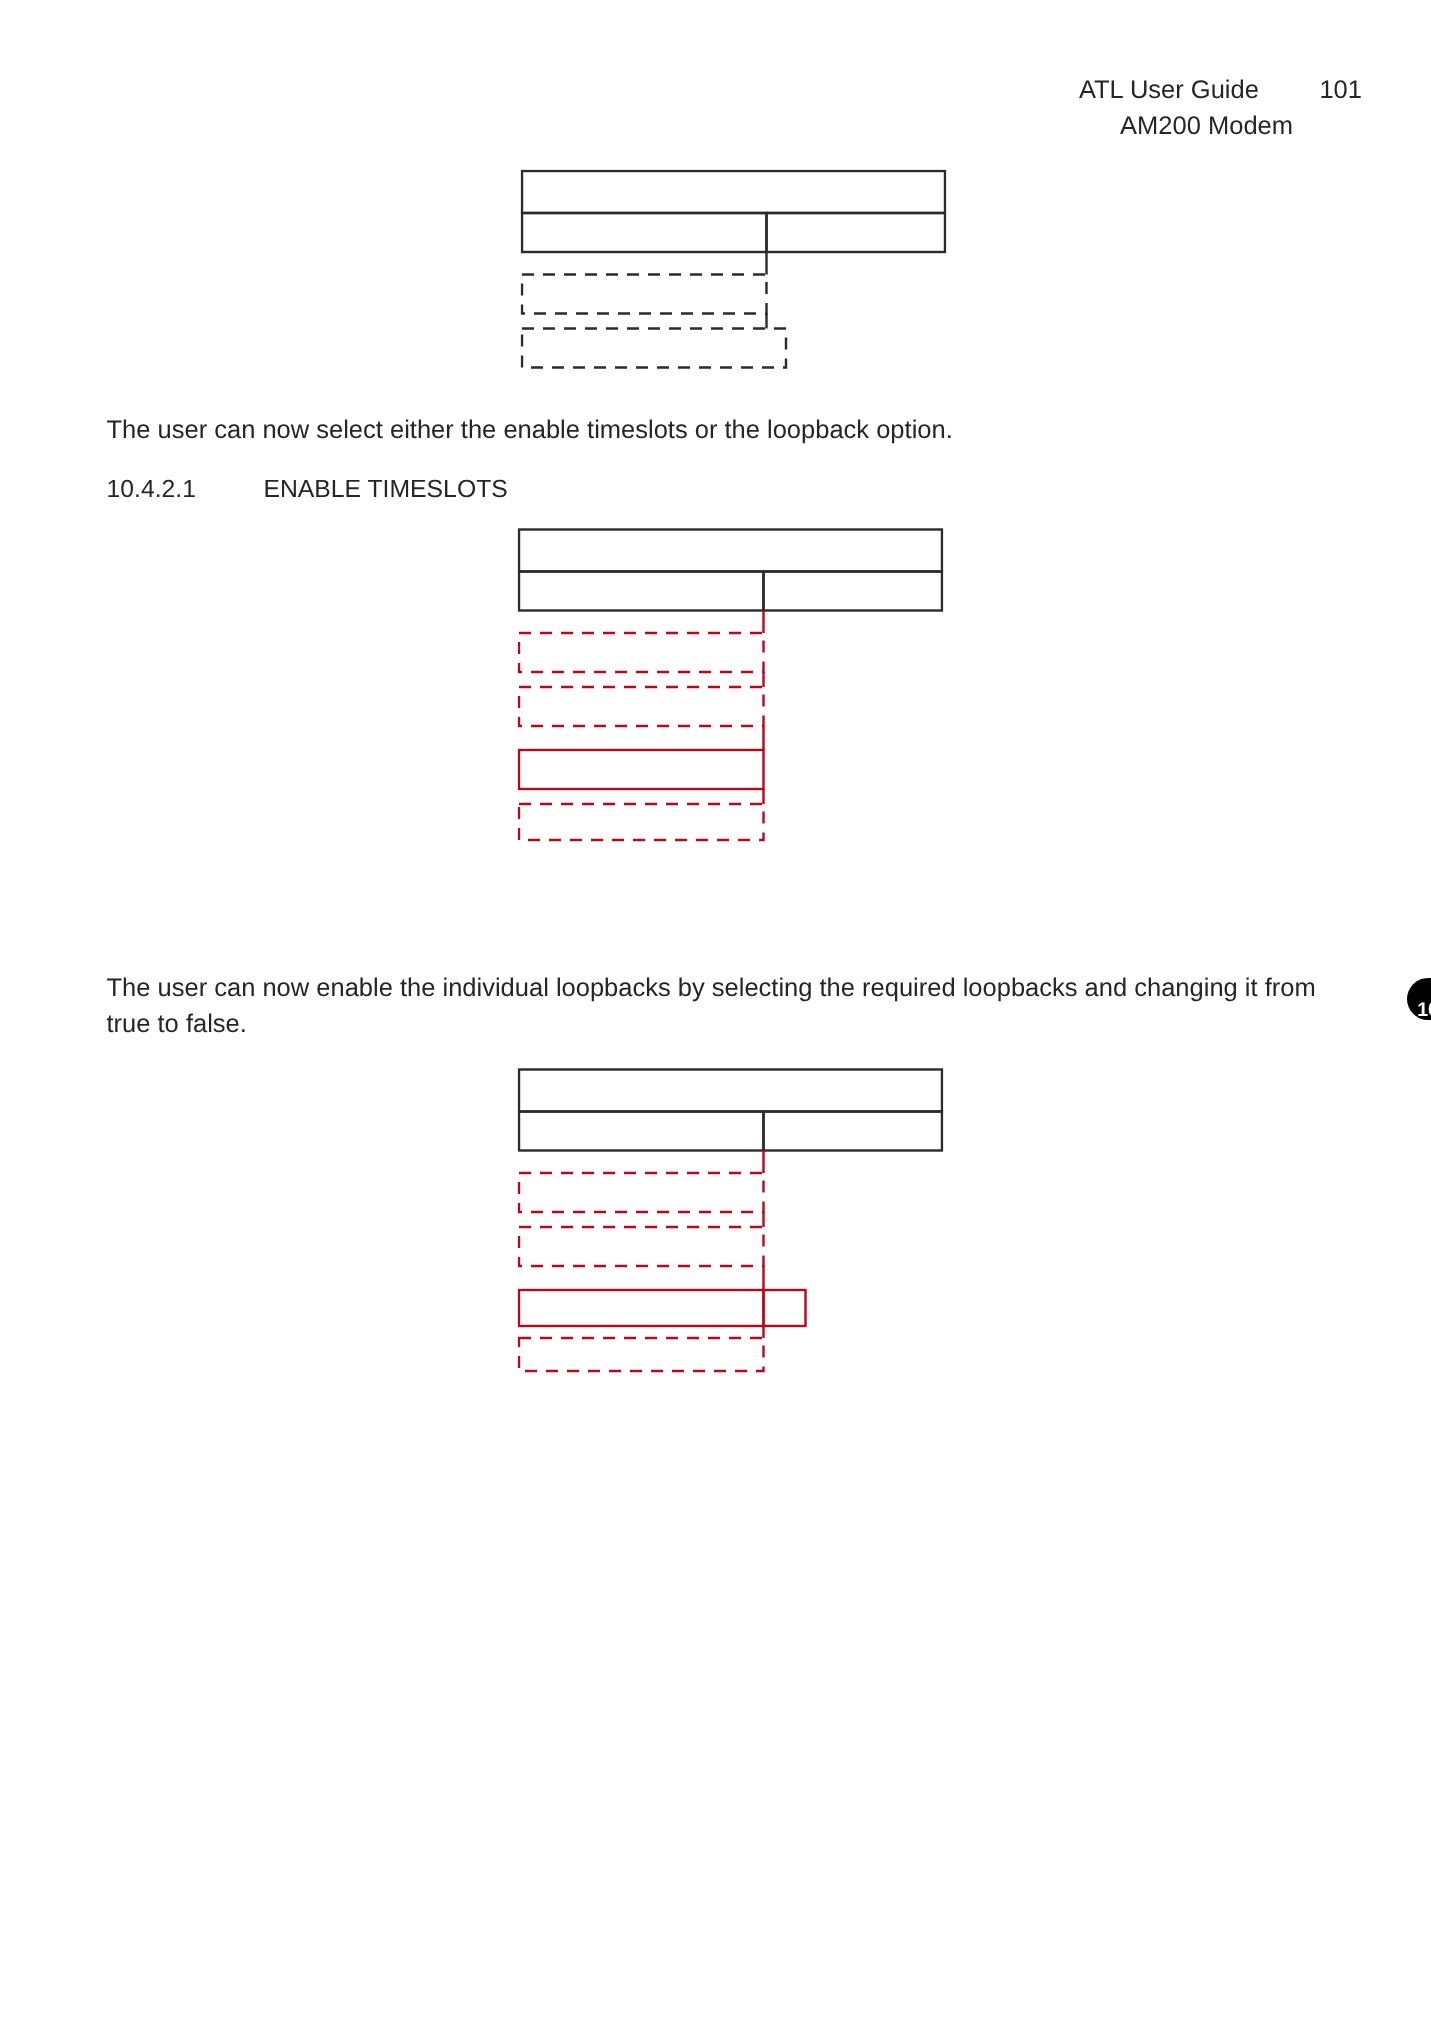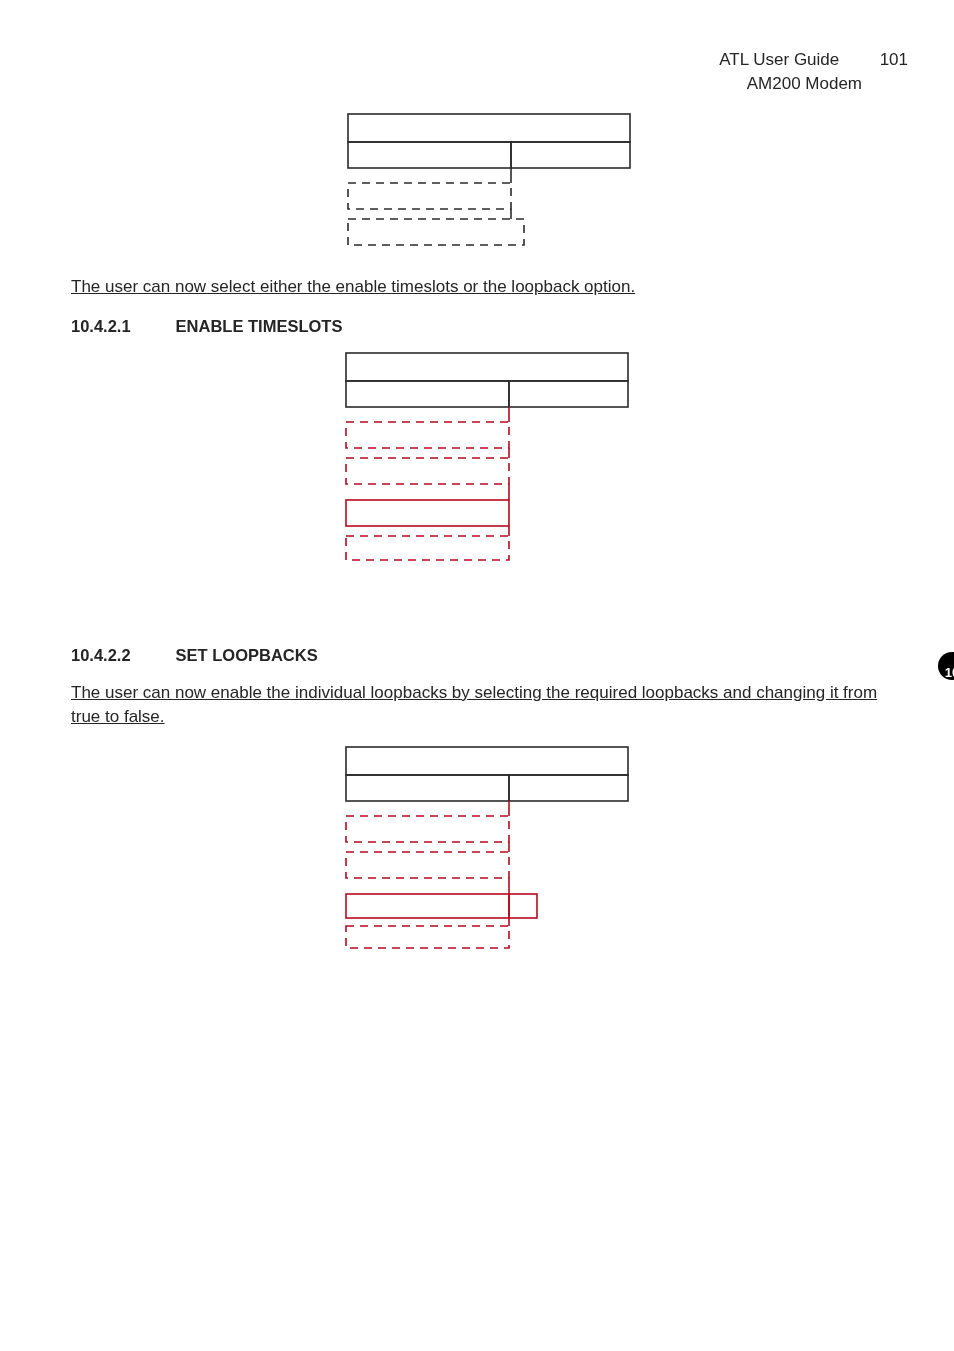--- a/index.html
+++ b/index.html
@@ -43,25 +43,24 @@
     position: absolute;
     left: 59px;
     right: 64px;
     top: 275px;
   }
   .para {
     font-size: 17px;
     line-height: 1.4;
     margin: 0 0 18px 0;
     font-weight: 400;
-    text-decoration: underline;
   }
   .sec-head {
     font-size: 16.5px;
-    font-weight: 700;
+    font-weight: 400;
     margin: 0 0 16px 0;
   }
   .sec-head .num {
     display: inline-block;
     width: 100px;
   }
   .diagram-wrap {
     text-align: center;
     margin: 0 0 30px 0;
   }
@@ -148,24 +147,20 @@
 
         <rect x="1" y="148" width="163" height="26" fill="none" stroke="#b60a1c" stroke-width="1.6"></rect>
         <line x1="164" y1="174" x2="164" y2="184" stroke="#b60a1c" stroke-width="1.6"></line>
 
         <rect x="1" y="184" width="163" height="24" fill="none" stroke="#b60a1c" stroke-width="1.6" stroke-dasharray="8,6"></rect>
       </svg>
     </div>
 
     <div class="gap-xl"></div>
 
-    <p class="sec-head">
-      <span class="num">10.4.2.2</span>
-      <span>SET LOOPBACKS</span>
-    </p>
 
     <p class="para">The user can now enable the individual loopbacks by selecting the required loopbacks and changing it from true to false.</p>
 
     <div class="diagram-wrap">
       <svg class="diagram" width="284" height="204" viewBox="0 0 284 204">
 
         <rect x="1" y="1" width="282" height="28" fill="none" stroke="#2b2b2b" stroke-width="1.6"></rect>
 
         <rect x="1" y="29" width="163" height="26" fill="none" stroke="#2b2b2b" stroke-width="1.6"></rect>
         <rect x="164" y="29" width="119" height="26" fill="none" stroke="#2b2b2b" stroke-width="1.6"></rect>

